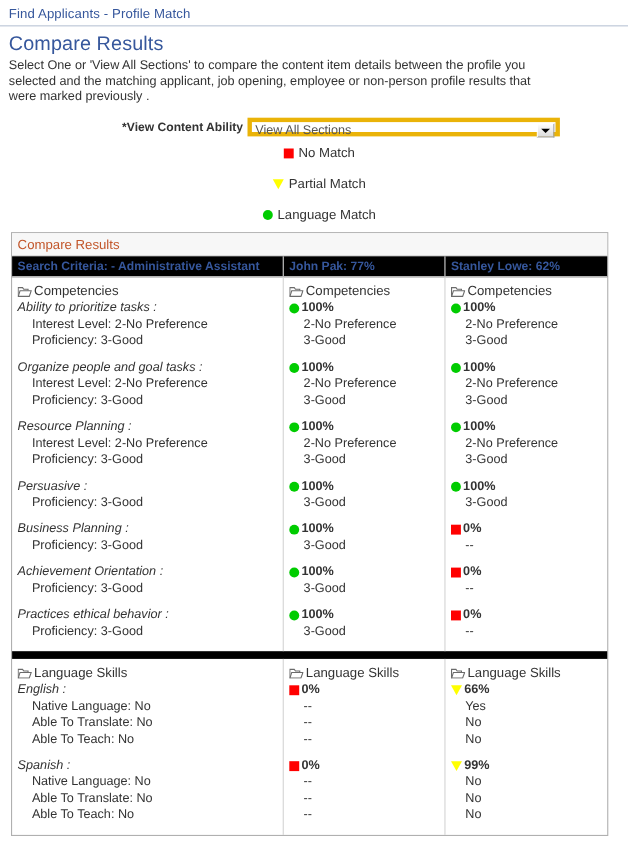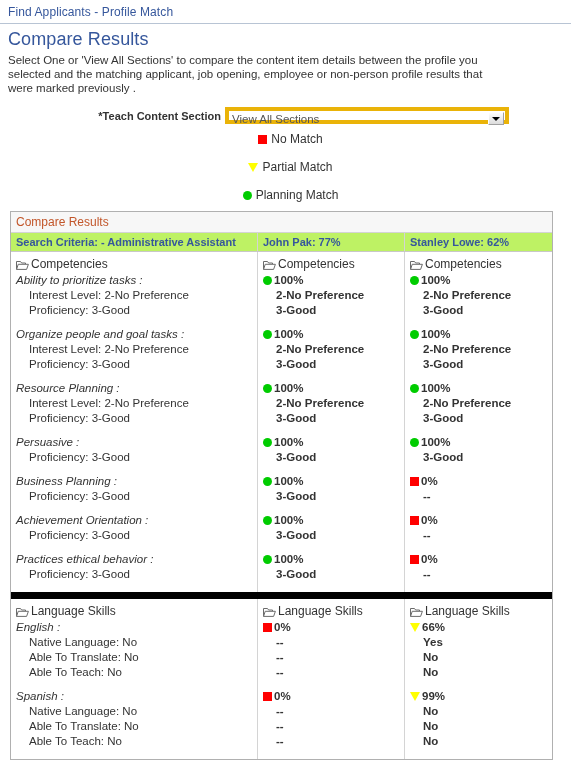--- a/index.html
+++ b/index.html
@@ -162,21 +162,21 @@
   }
   #panel-title {
     font-size: 12px;
     color: #c2562a;
     padding: 3px 0 3px 5px;
     background: #f7f7f7;
     border-bottom: 1px solid #d4d4d4;
   }
   .grid-head {
     display: flex;
-    background: #bef264;
+    background: #000000;
     border-bottom: 1px solid #c8c8c8;
   }
   .grid-head .cell {
     font-size: 11px;
     font-weight: bold;
     color: #36579c;
     padding: 3px 0 3px 5px;
     box-sizing: border-box;
   }
   .col1 { width: 247px; border-right: 1px solid #d4d4d4; }
@@ -227,21 +227,21 @@
     display: flex;
     align-items: center;
     font-weight: bold;
     font-size: 11.5px;
     color: #333333;
   }
   .match-line .ind { margin-right: 2px; flex: none; }
   .val-line {
     padding-left: 13px;
     font-size: 11.5px;
-    font-weight: bold;
+    font-weight: normal;
     color: #333333;
   }
   .ind-square {
     display: inline-block; width: 9px; height: 9px; background: #ff0000;
   }
   .ind-circle {
     display: inline-block; width: 9px; height: 9px; border-radius: 50%; background: #00cc00;
   }
   .ind-tri {
     display: inline-block; width: 0; height: 0;
@@ -274,41 +274,41 @@
 
 <div id="breadcrumb-bar">
   <a href="#" id="breadcrumb-link">Find Applicants - Profile Match</a>
 </div>
 
 <h1 id="page-title">Compare Results</h1>
 
 <p id="intro-text">Select One or 'View All Sections' to compare the content item details between  the profile you selected and the matching applicant, job opening, employee or non-person profile results that were marked previously .</p>
 
 <div id="field-row">
-  <span id="field-label">*Teach Content Section</span>
+  <span id="field-label">*View Content Ability</span>
   <div class="select-wrap">
     <span class="select-value">View All Sections</span>
     <span class="select-arrow-btn">
         <i></i>
       </span>
   </div>
 </div>
 
 <div id="legend">
   <span class="legend-item">
     <span class="icon-square"></span>
     <span class="lbl">No Match</span>
   </span>
   <span class="legend-item">
     <span class="icon-tri"></span>
     <span class="lbl">Partial Match</span>
   </span>
   <span class="legend-item">
     <span class="icon-circle"></span>
-    <span class="lbl">Planning Match</span>
+    <span class="lbl">Language Match</span>
   </span>
 </div>
 
 <div id="results-panel">
   <div id="panel-title">Compare Results</div>
 
   <div class="grid-head">
     <div class="cell col1">Search Criteria: - Administrative Assistant</div>
     <div class="cell col2">John Pak: 77%</div>
     <div class="cell col3">Stanley Lowe: 62%</div>

